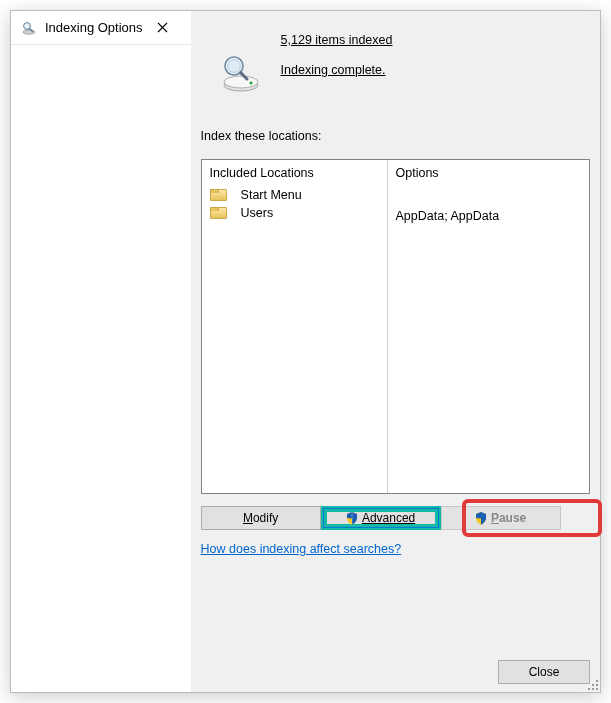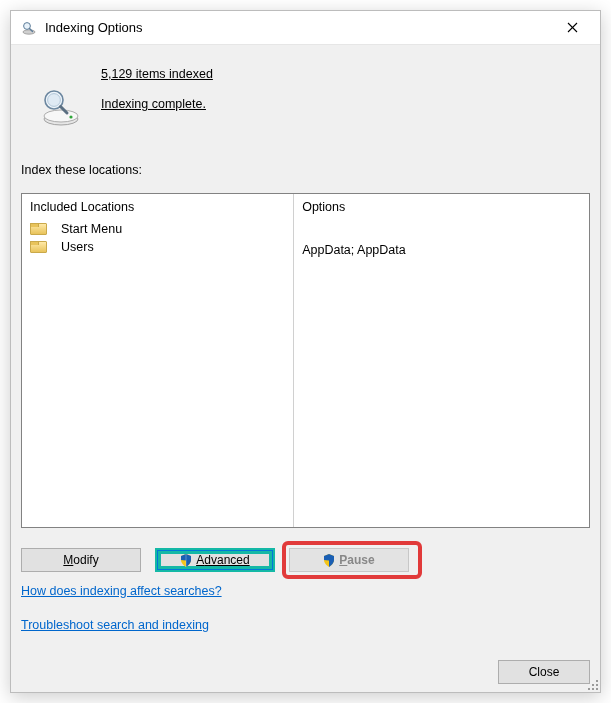--- a/index.html
+++ b/index.html
@@ -13,21 +13,20 @@
     align-items: flex-start;
     padding: 10px;
   }
   .window {
     width: 591px;
     height: 683px;
     background: #fff;
     border: 1px solid #bcbcbc;
     box-shadow: 0 4px 18px rgba(0,0,0,0.2);
     display: flex;
-    flex-direction: column;
     position: relative;
   }
   .titlebar {
     height: 34px;
     display: flex;
     align-items: center;
     padding: 0 8px 0 10px;
     border-bottom: 1px solid #e6e6e6;
   }
   .titlebar .ticon {
@@ -115,22 +114,22 @@
     content:"";
     position:absolute; left:0; top:0;
     width:7px; height:3px;
     background:#e8c35b;
     border:1px solid #caa94a;
     border-bottom:none;
     border-radius:1px 1px 0 0;
   }
   .btn-row {
     display:flex;
-    gap: 14px;
-    margin-top: 20px;
+    gap: 0;
+    margin-top: 12px;
     position:relative;
   }
   .btn {
     width: 120px;
     height: 24px;
     background: #e1e1e1;
     border: 1px solid #adadad;
     font-size: 12px;
     font-family: inherit;
     display:flex;
@@ -160,21 +159,21 @@
   .redbox {
     position:absolute;
     border: 4px solid #e13a3a;
     border-radius: 6px;
     pointer-events:none;
   }
   .links {
     margin-top: 12px;
     display:flex;
     flex-direction:column;
-    gap:20px;
+    gap:10px;
   }
   .links a {
     color:#0066cc;
     text-decoration: underline;
     font-size:12.5px;
     width:fit-content;
     cursor:pointer;
   }
   .footer {
     margin-top:auto;
@@ -284,21 +283,20 @@
             <path d="M6 0 L1 2 V6 L6 6.5 Z" fill="#1a5fb4"></path>
           </svg>
         </span>
         <span><span class="uline">P</span>ause</span>
       </button>
       <div class="redbox" style="left:261px; top:-7px; width:140px; height:38px;"></div>
     </div>
 
     <div class="links">
       <a>How does indexing affect searches?</a>
-      <a>Troubleshoot search and indexing</a>
     </div>
 
     <div class="footer">
       <button class="btn" style="width:92px">Close</button>
     </div>
 
     <div class="gripper">
       <span style="right:0;bottom:0"></span>
       <span style="right:4px;bottom:0"></span>
       <span style="right:0;bottom:4px"></span>

